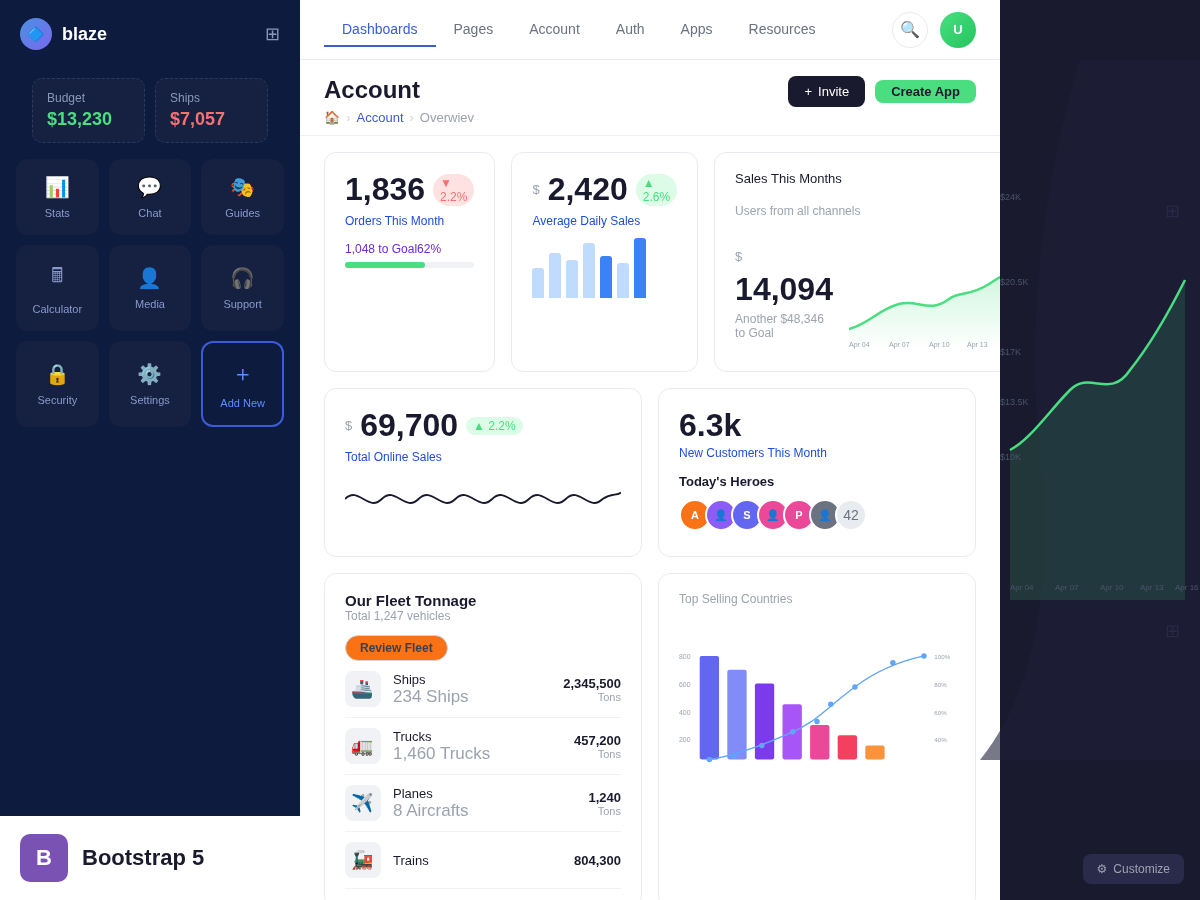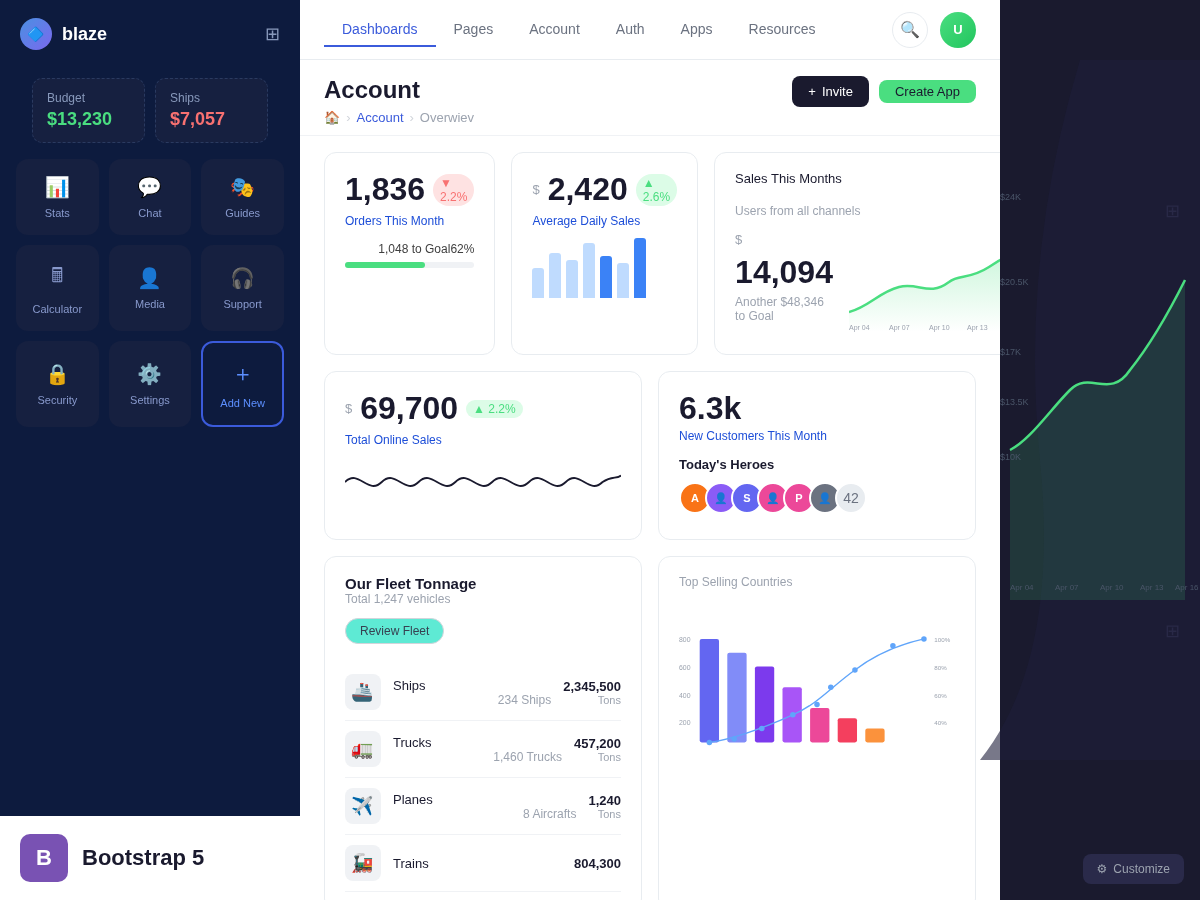--- a/index.html
+++ b/index.html
@@ -162,21 +162,21 @@
       cursor: pointer;
       display: flex; align-items: center; gap: 6px;
     }
     .btn-create {
       padding: 4px 16px;
       background: #4ade80;
       color: #1a1a2e;
       border: none;
       border-radius: 8px;
       font-size: 13px;
-      font-weight: 400;
+      font-weight: 700;
       cursor: pointer;
     }
 
     
     .dashboard-content {
       flex: 1;
       overflow-y: auto;
       padding: 16px 24px;
     }
     .stats-row { display: grid; grid-template-columns: 1fr 1fr 1.4fr; gap: 16px; margin-bottom: 16px; }
@@ -186,37 +186,37 @@
       border-radius: 12px;
       padding: 18px 20px;
     }
 
     .stat-number { font-size: 32px; font-weight: 700; color: #1a1a2e; }
     .stat-label { font-size: 12px; color: #1d4ed8; margin-top: 2px; }
     .stat-badge-row { display: flex; align-items: center; gap: 8px; margin-bottom: 6px; }
     .stat-badge-down { color: #f87171; font-size: 12px; background: #fee2e2; padding: 2px 7px; border-radius: 20px; }
     .stat-badge-up { color: #4ade80; font-size: 12px; background: #dcfce7; padding: 2px 7px; border-radius: 20px; }
     .progress-row { margin-top: 14px; }
-    .progress-label { display: flex; justify-content: flex-end; font-size: 12px; color: #404040; margin-bottom: 6px; }
+    .progress-label { display: flex; justify-content: flex-start; font-size: 12px; color: #6d28d9; margin-bottom: 6px; }
     .progress-bar { height: 6px; background: #f0f2f5; border-radius: 3px; }
     .progress-fill { height: 100%; background: #4ade80; border-radius: 3px; }
 
     
     .mini-bar-chart {
       display: flex; align-items: flex-end; gap: 5px;
       height: 60px; margin-top: 10px;
     }
     .mini-bar {
       width: 12px;
       border-radius: 3px 3px 0 0;
       background: #bfdbfe;
     }
     .mini-bar.active { background: #3b82f6; }
     .sales-card-title { font-size: 13px; font-weight: 400; color: #1a1a2e; margin-bottom: 18px; }
-    .sales-card-sub { font-size: 12px; color: #9ca3af; margin-bottom: 14px; }
+    .sales-card-sub { font-size: 12px; color: #9ca3af; margin-bottom: 31px; }
     .sales-big-number { font-size: 32px; font-weight: 700; color: #1a1a2e; }
     .sales-goal-text { font-size: 12px; color: #9ca3af; margin-top: 4px; }
 
     
     .second-row { display: grid; grid-template-columns: 1fr 1fr; gap: 16px; margin-bottom: 16px; }
     .online-sales-card { }
     .customers-card { }
 
     
     .heroes-avatars { display: flex; align-items: center; gap: -4px; margin-top: 10px; }
@@ -244,45 +244,46 @@
     .fleet-card, .sales-stats-card {
       background: white;
       border: 1px solid #e8ecf0;
       border-radius: 12px;
       padding: 18px 20px;
     }
     .fleet-title { font-size: 15px; font-weight: 600; color: #1a1a2e; }
     .fleet-sub { font-size: 12px; color: #9ca3af; margin-bottom: 12px; }
     .btn-review {
       border: 1px solid #d1d5db;
-      background: #5eead4;
+      background: #f97316;
       border-radius: 20px;
       padding: 5px 14px;
       font-size: 12px;
       color: #374151;
       cursor: pointer;
-      margin-bottom: 20px;
+      margin-bottom: 0;
+      font-weight: bold;
     }
     .fleet-row {
       display: flex;
       align-items: center;
       padding: 10px 0;
       border-bottom: 1px solid #f0f2f5;
       gap: 12px;
     }
     .fleet-icon {
       width: 36px; height: 36px;
       background: #f0f2f5;
       border-radius: 8px;
       display: flex; align-items: center; justify-content: center;
       font-size: 18px;
     }
     .fleet-info { flex: 1; }
     .fleet-name { font-size: 13px; font-weight: 400; color: #1a1a2e; }
-    .fleet-count { font-size: 12px; color: #9ca3af; text-align: right; }
+    .fleet-count { font-size: 17px; color: #9ca3af; }
     .fleet-value { text-align: right; }
     .fleet-amount { font-size: 13px; font-weight: 600; color: #1a1a2e; }
     .fleet-unit { font-size: 11px; color: #9ca3af; }
 
     
     .right-panel {
       width: 200px;
       min-width: 200px;
       background: #1a1a2e;
       height: 900px;

